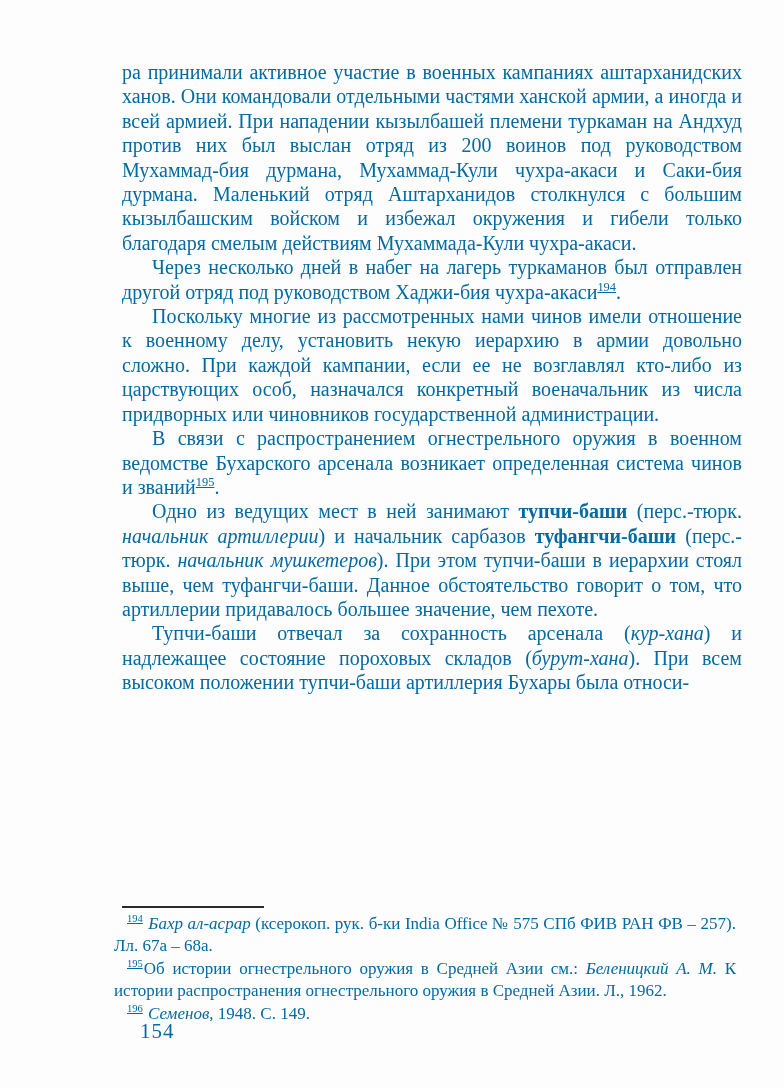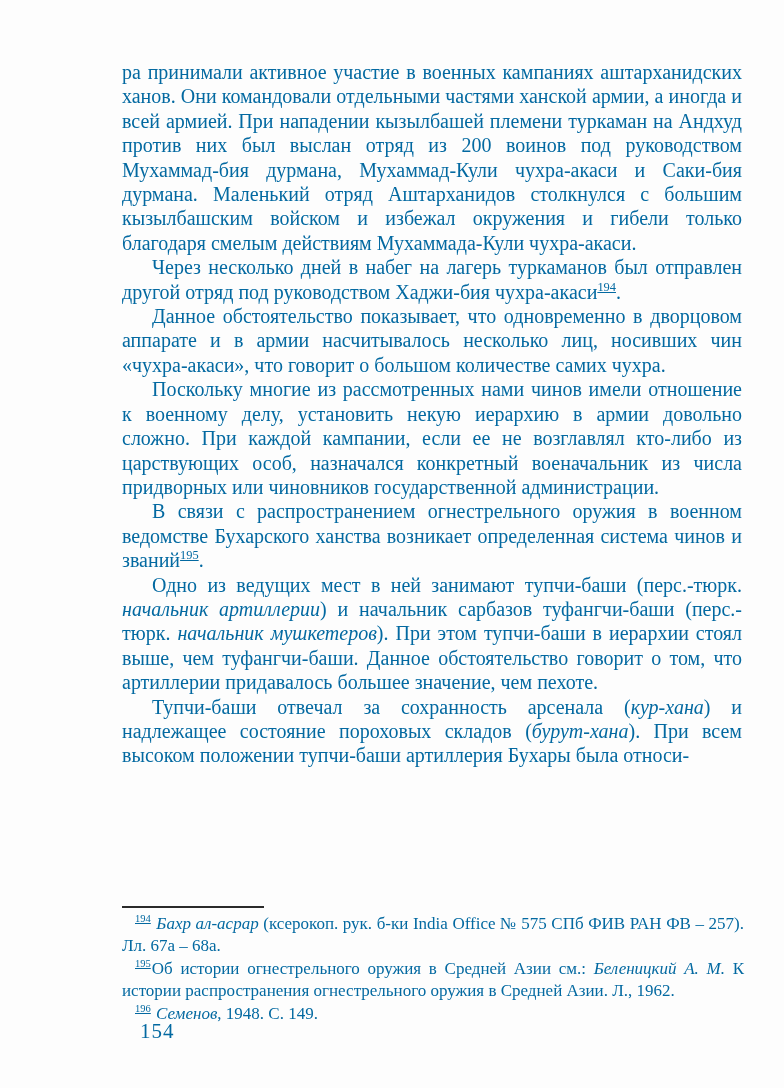--- a/index.html
+++ b/index.html
@@ -25,39 +25,39 @@
     font-size: 20px;
     line-height: 24.4px;
     text-align: justify;
   }
   .para {
     margin: 0;
   }
   .para.indent {
     text-indent: 30px;
   }
-  .bold { font-weight: 400; }
+  .bold { font-weight: 700; }
   .italic { font-style: italic; }
   sup {
     font-size: 0.62em;
     line-height: 0;
     vertical-align: super;
     text-decoration: underline;
   }
   .footnote-rule {
     position: absolute;
     left: 122px;
     top: 906px;
     width: 142px;
     height: 0;
     border-top: 2px solid #2a2a2a;
   }
   .footnotes {
     position: absolute;
-    left: 122px;
+    left: 114px;
     top: 913px;
     width: 622px;
     font-size: 17px;
     line-height: 22.4px;
     text-align: justify;
   }
   .footnote {
     margin: 0;
     text-indent: 13px;
   }
@@ -73,23 +73,22 @@
     text-align: center;
   }
 </style>
 </head>
 <body>
 
 <div class="page">
   <main class="text-block">
       <p class="para"><span>ра принимали активное участие в военных кампаниях аштарханидских ханов. Они командовали отдельными частями ханской армии, а иногда и всей армией. При нападении кызылбашей племени туркаман на Андхуд против них был выслан отряд из 200 воинов под руководством Мухаммад-бия дурмана, Мухаммад-Кули чухра-акаси и Саки-бия дурмана. Маленький отряд Аштарханидов столкнулся с большим кызылбашским войском и избежал окружения и гибели только благодаря смелым действиям Мухаммада-Кули чухра-акаси.</span></p>
       <p class="para indent"><span>Через несколько дней в набег на лагерь туркаманов был отправлен другой отряд под руководством Хаджи-бия чухра-акаси</span><sup>194</sup><span>.</span></p>
-      <p class="para indent"><span>Данное обстоятельство показывает, что одновременно в дворцовом аппарате и в армии насчитывалось несколько лиц, носивших чин «чухра-акаси», что говорит о большом количестве самих чухра.</span></p>
       <p class="para indent"><span>Поскольку многие из рассмотренных нами чинов имели отношение к военному делу, установить некую иерархию в армии довольно сложно. При каждой кампании, если ее не возглавлял кто-либо из царствующих особ, назначался конкретный военачальник из числа придворных или чиновников государственной администрации.</span></p>
-      <p class="para indent"><span>В связи с распространением огнестрельного оружия в военном ведомстве Бухарского ханства возникает определенная система чинов и званий</span><sup>195</sup><span>.</span></p>
+      <p class="para indent"><span>В связи с распространением огнестрельного оружия в военном ведомстве Бухарского арсенала возникает определенная система чинов и званий</span><sup>195</sup><span>.</span></p>
       <p class="para indent"><span>Одно из ведущих мест в ней занимают </span><span class="bold">тупчи-баши</span><span> (перс.-тюрк. </span><span class="italic">начальник артиллерии</span><span>) и начальник сарбазов </span><span class="bold">туфангчи-баши</span><span> (перс.-тюрк. </span><span class="italic">начальник мушкетеров</span><span>). При этом тупчи-баши в иерархии стоял выше, чем туфангчи-баши. Данное обстоятельство говорит о том, что артиллерии придавалось большее значение, чем пехоте.</span></p>
       <p class="para indent"><span>Тупчи-баши отвечал за сохранность арсенала (</span><span class="italic">кур-хана</span><span>) и надлежащее состояние пороховых складов (</span><span class="italic">бурут-хана</span><span>). При всем высоком положении тупчи-баши артиллерия Бухары была относи-</span></p>
     </main>
   <div class="footnote-rule"></div>
   <section class="footnotes">
       <p class="footnote"><sup class="fn-marker">194</sup><span class="italic"> Бахр ал-асрар</span><span> (ксерокоп. рук. б-ки India Office № 575 СПб ФИВ РАН ФВ – 257). Лл. 67а – 68а.</span></p>
       <p class="footnote"><sup class="fn-marker">195</sup><span>Об истории огнестрельного оружия в Средней Азии см.: </span><span class="italic">Беленицкий А. М.</span><span> К истории распространения огнестрельного оружия в Средней Азии. Л., 1962.</span></p>
       <p class="footnote"><sup class="fn-marker">196</sup><span class="italic"> Семенов</span><span>, 1948. С. 149.</span></p>
     </section>
   <div class="page-number">154</div>

